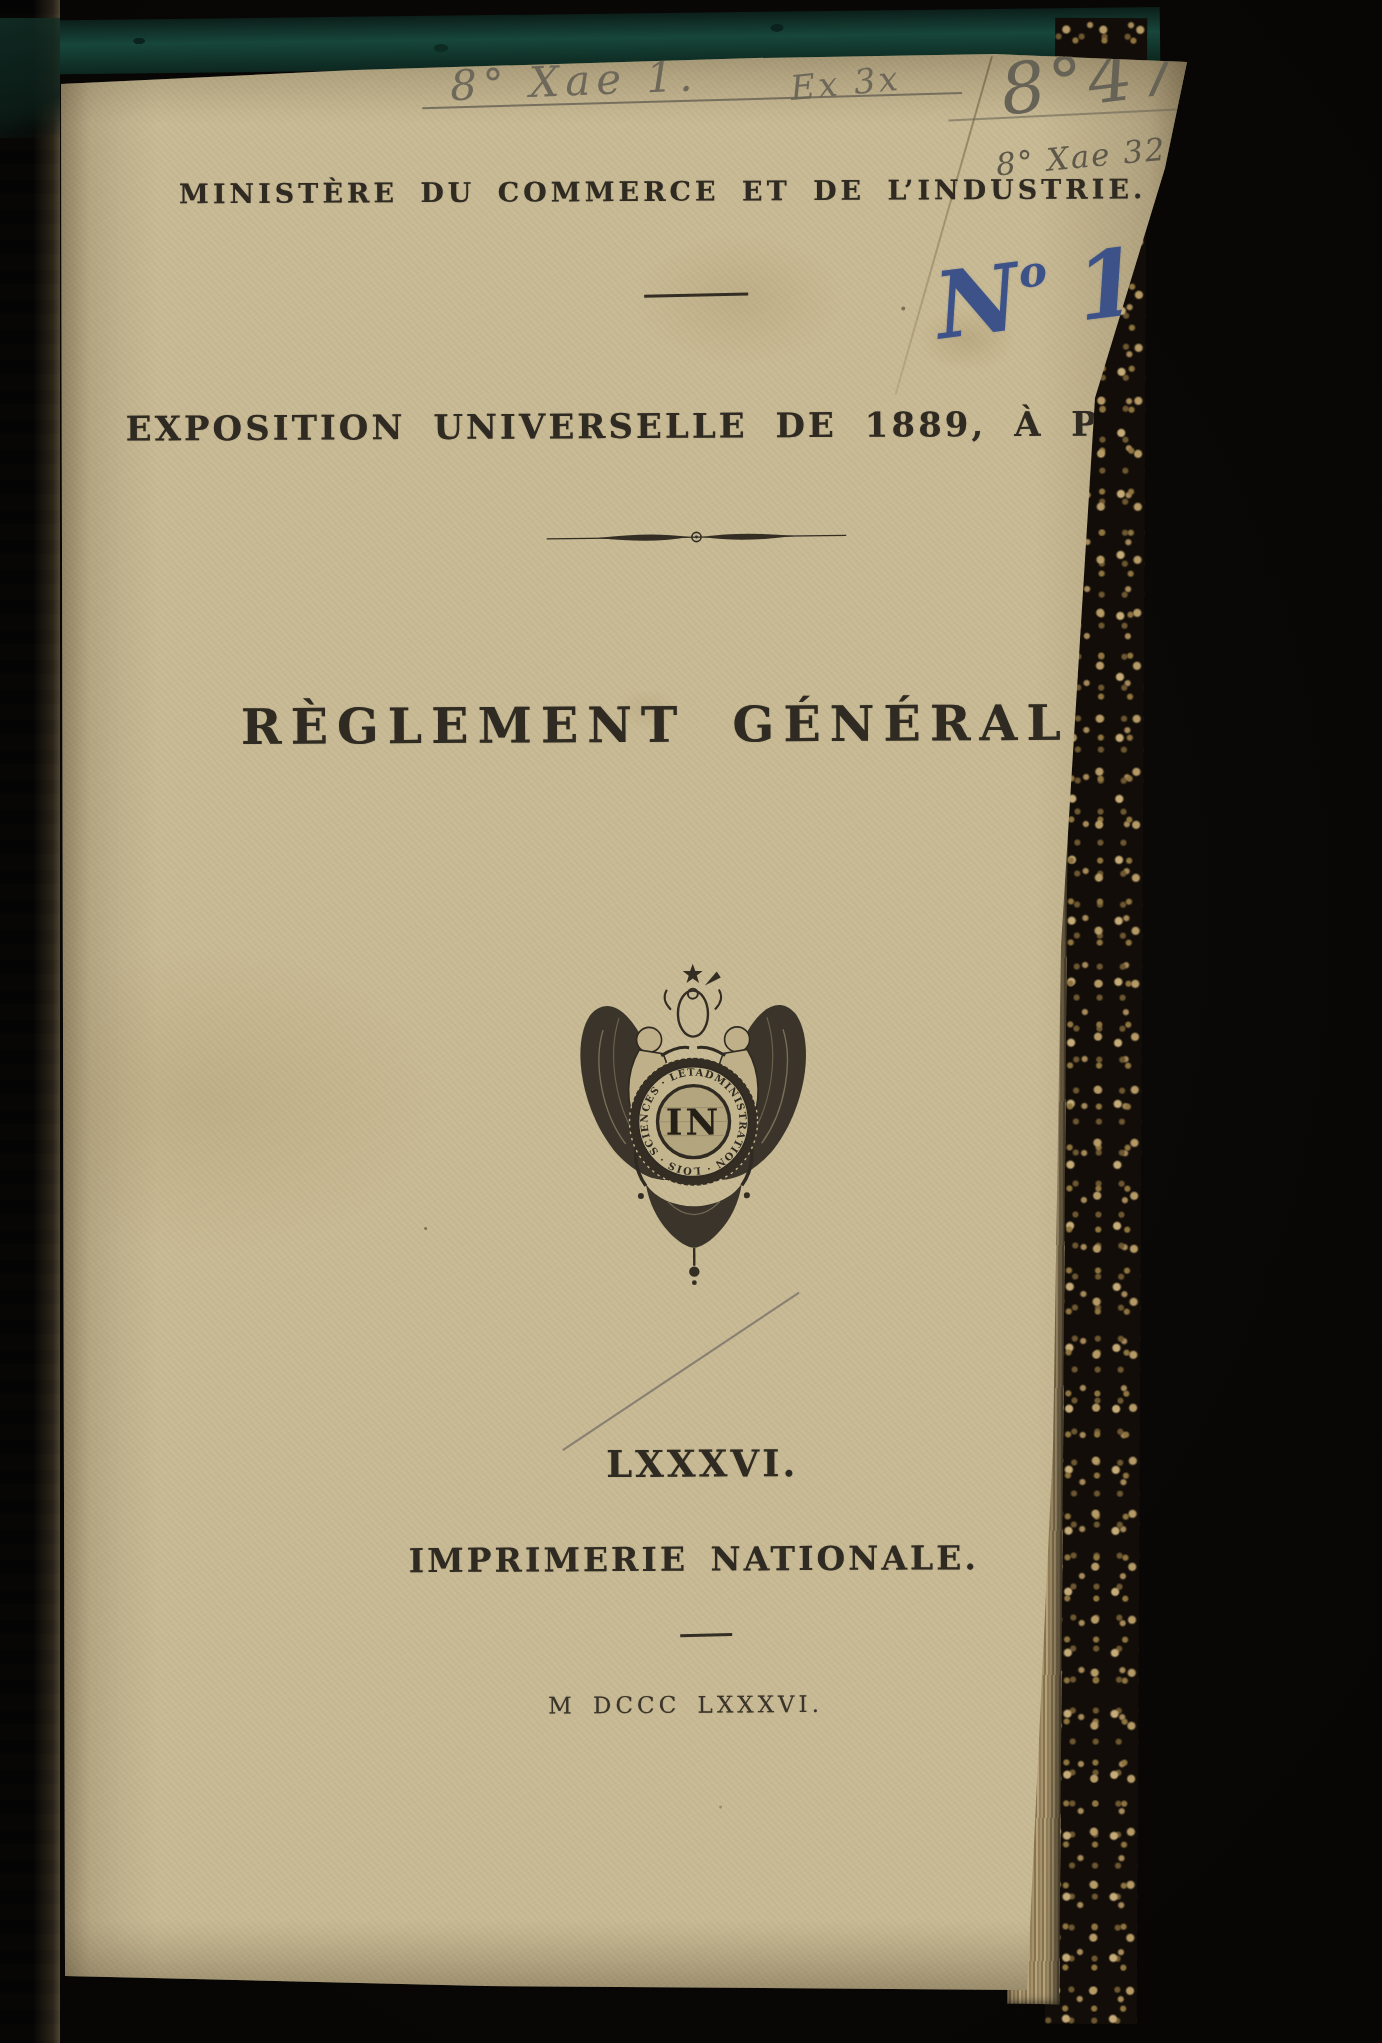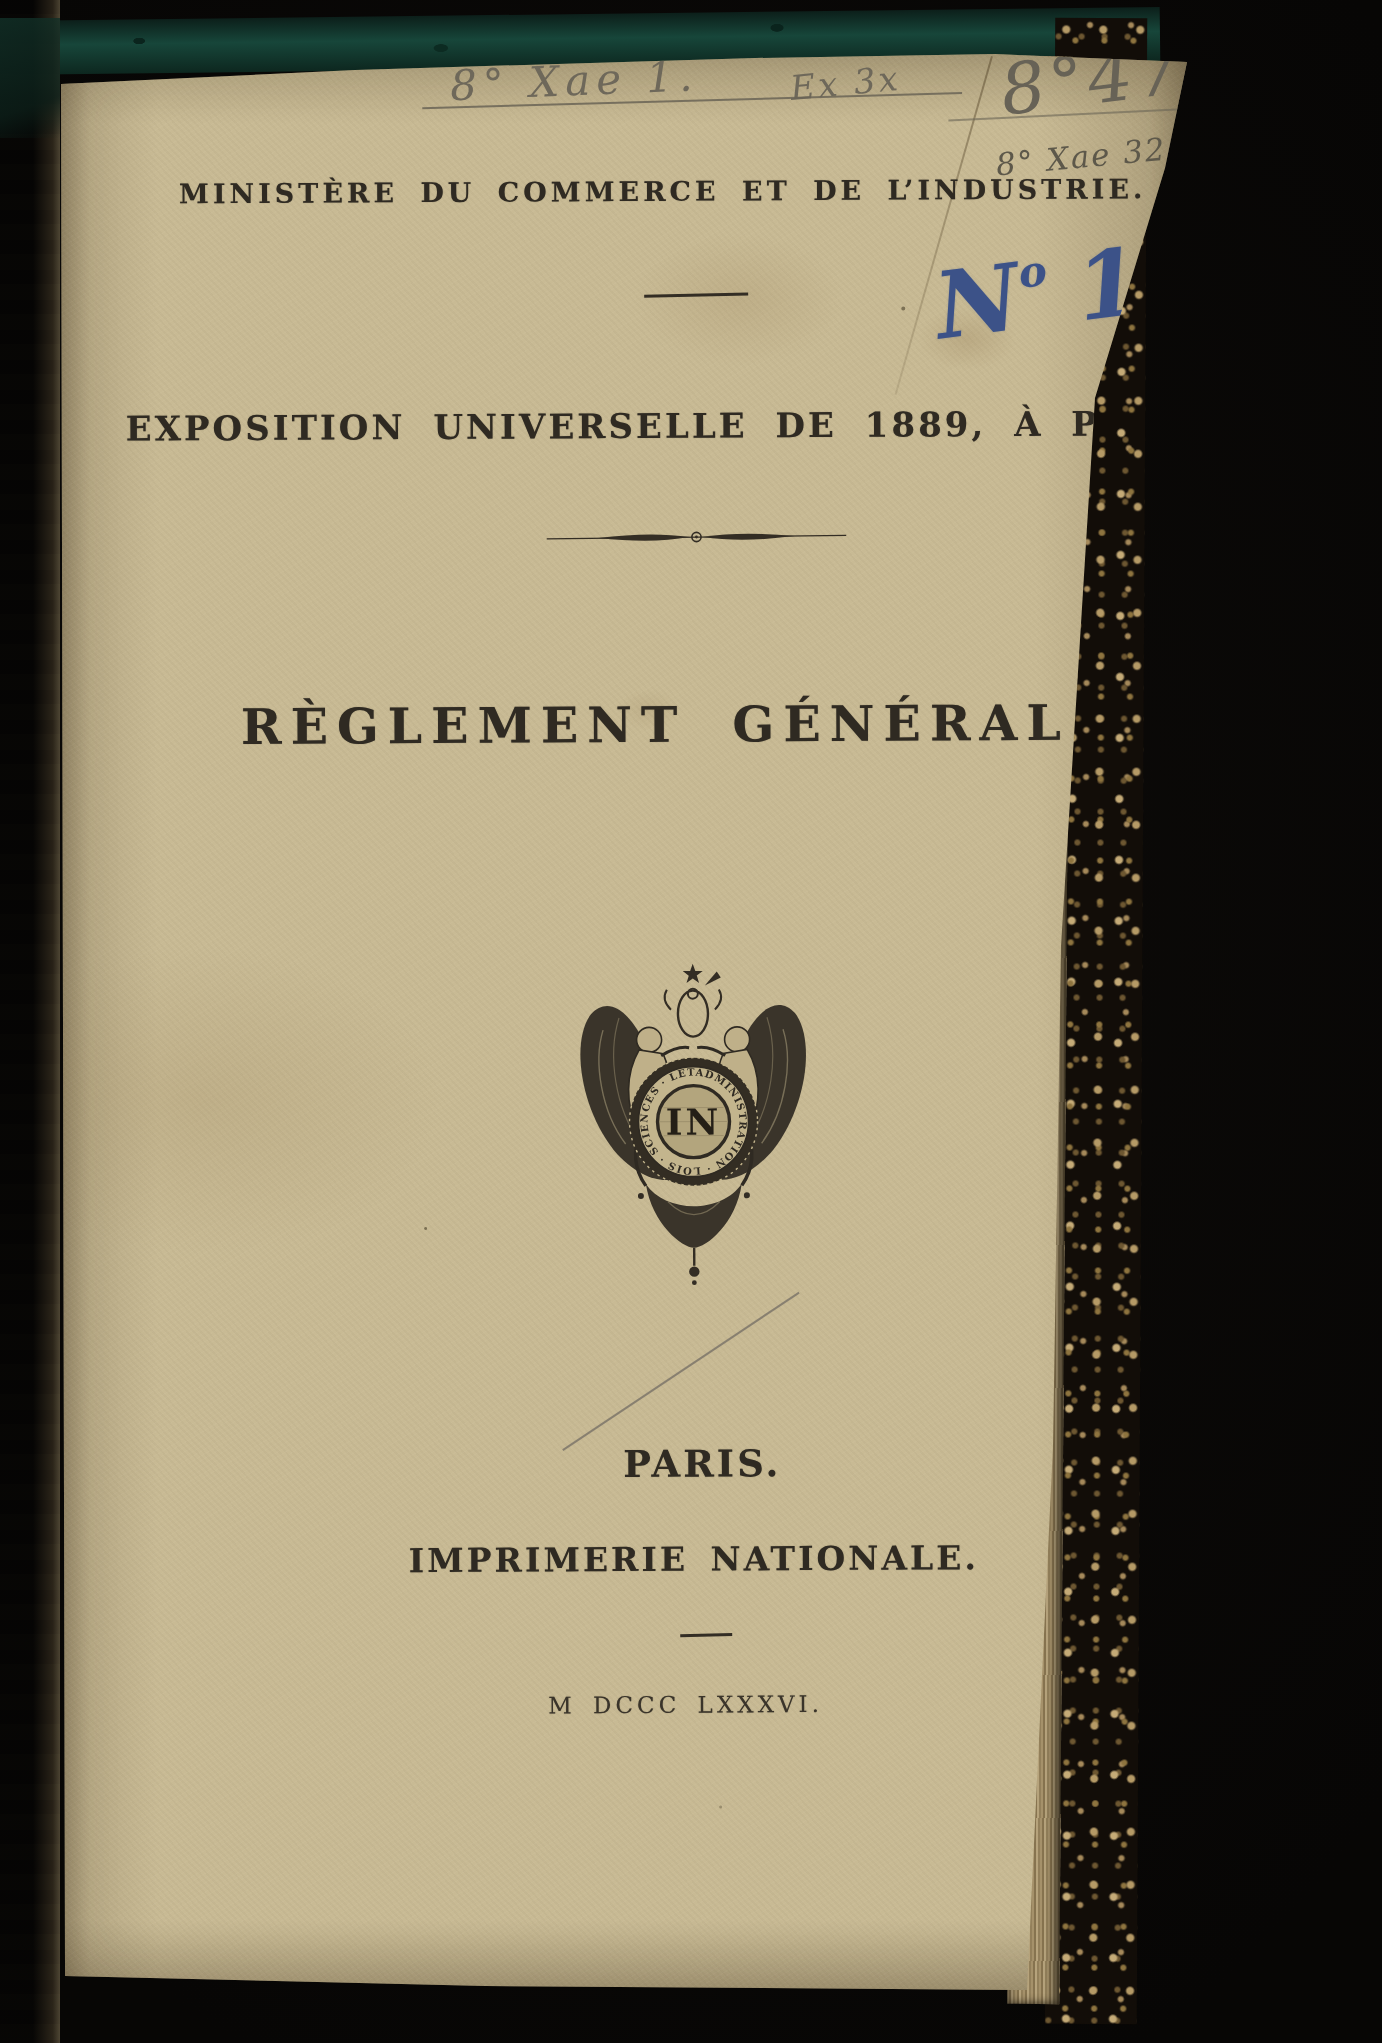--- a/index.html
+++ b/index.html
@@ -204,21 +204,21 @@
         <path d="M124,250 Q150,276 176,250" fill="none" stroke="#c3b58d" stroke-width="1.2" opacity=".4"></path>
         <line x1="150" y1="296" x2="150" y2="314" stroke="#332d24" stroke-width="2.4"></line>
         <circle cx="150" cy="320" r="5.2" fill="#332d24"></circle>
         <circle cx="150" cy="331" r="2.4" fill="#332d24"></circle>
         <circle cx="97" cy="244" r="3" fill="#332d24"></circle>
         <circle cx="203" cy="244" r="3" fill="#332d24"></circle>
       </svg>
 
       <div class="pencil-slash"></div>
 
-      <div class="printed t-city">PARIS.</div>
+      <div class="printed t-city">LXXXVI.</div>
       <div class="printed t-printer">IMPRIMERIE NATIONALE.</div>
       <div class="rule rule-2"></div>
       <div class="printed t-date">M DCCC LXXXVI.</div>
 
       <div class="speck" style="left:850px;top:262px;"></div>
       <div class="speck" style="left:368px;top:1180px;width:3px;height:3px;"></div>
       <div class="speck" style="left:660px;top:1760px;width:3px;height:3px;opacity:.6;"></div>
     </div>
   </div>
 </div>

